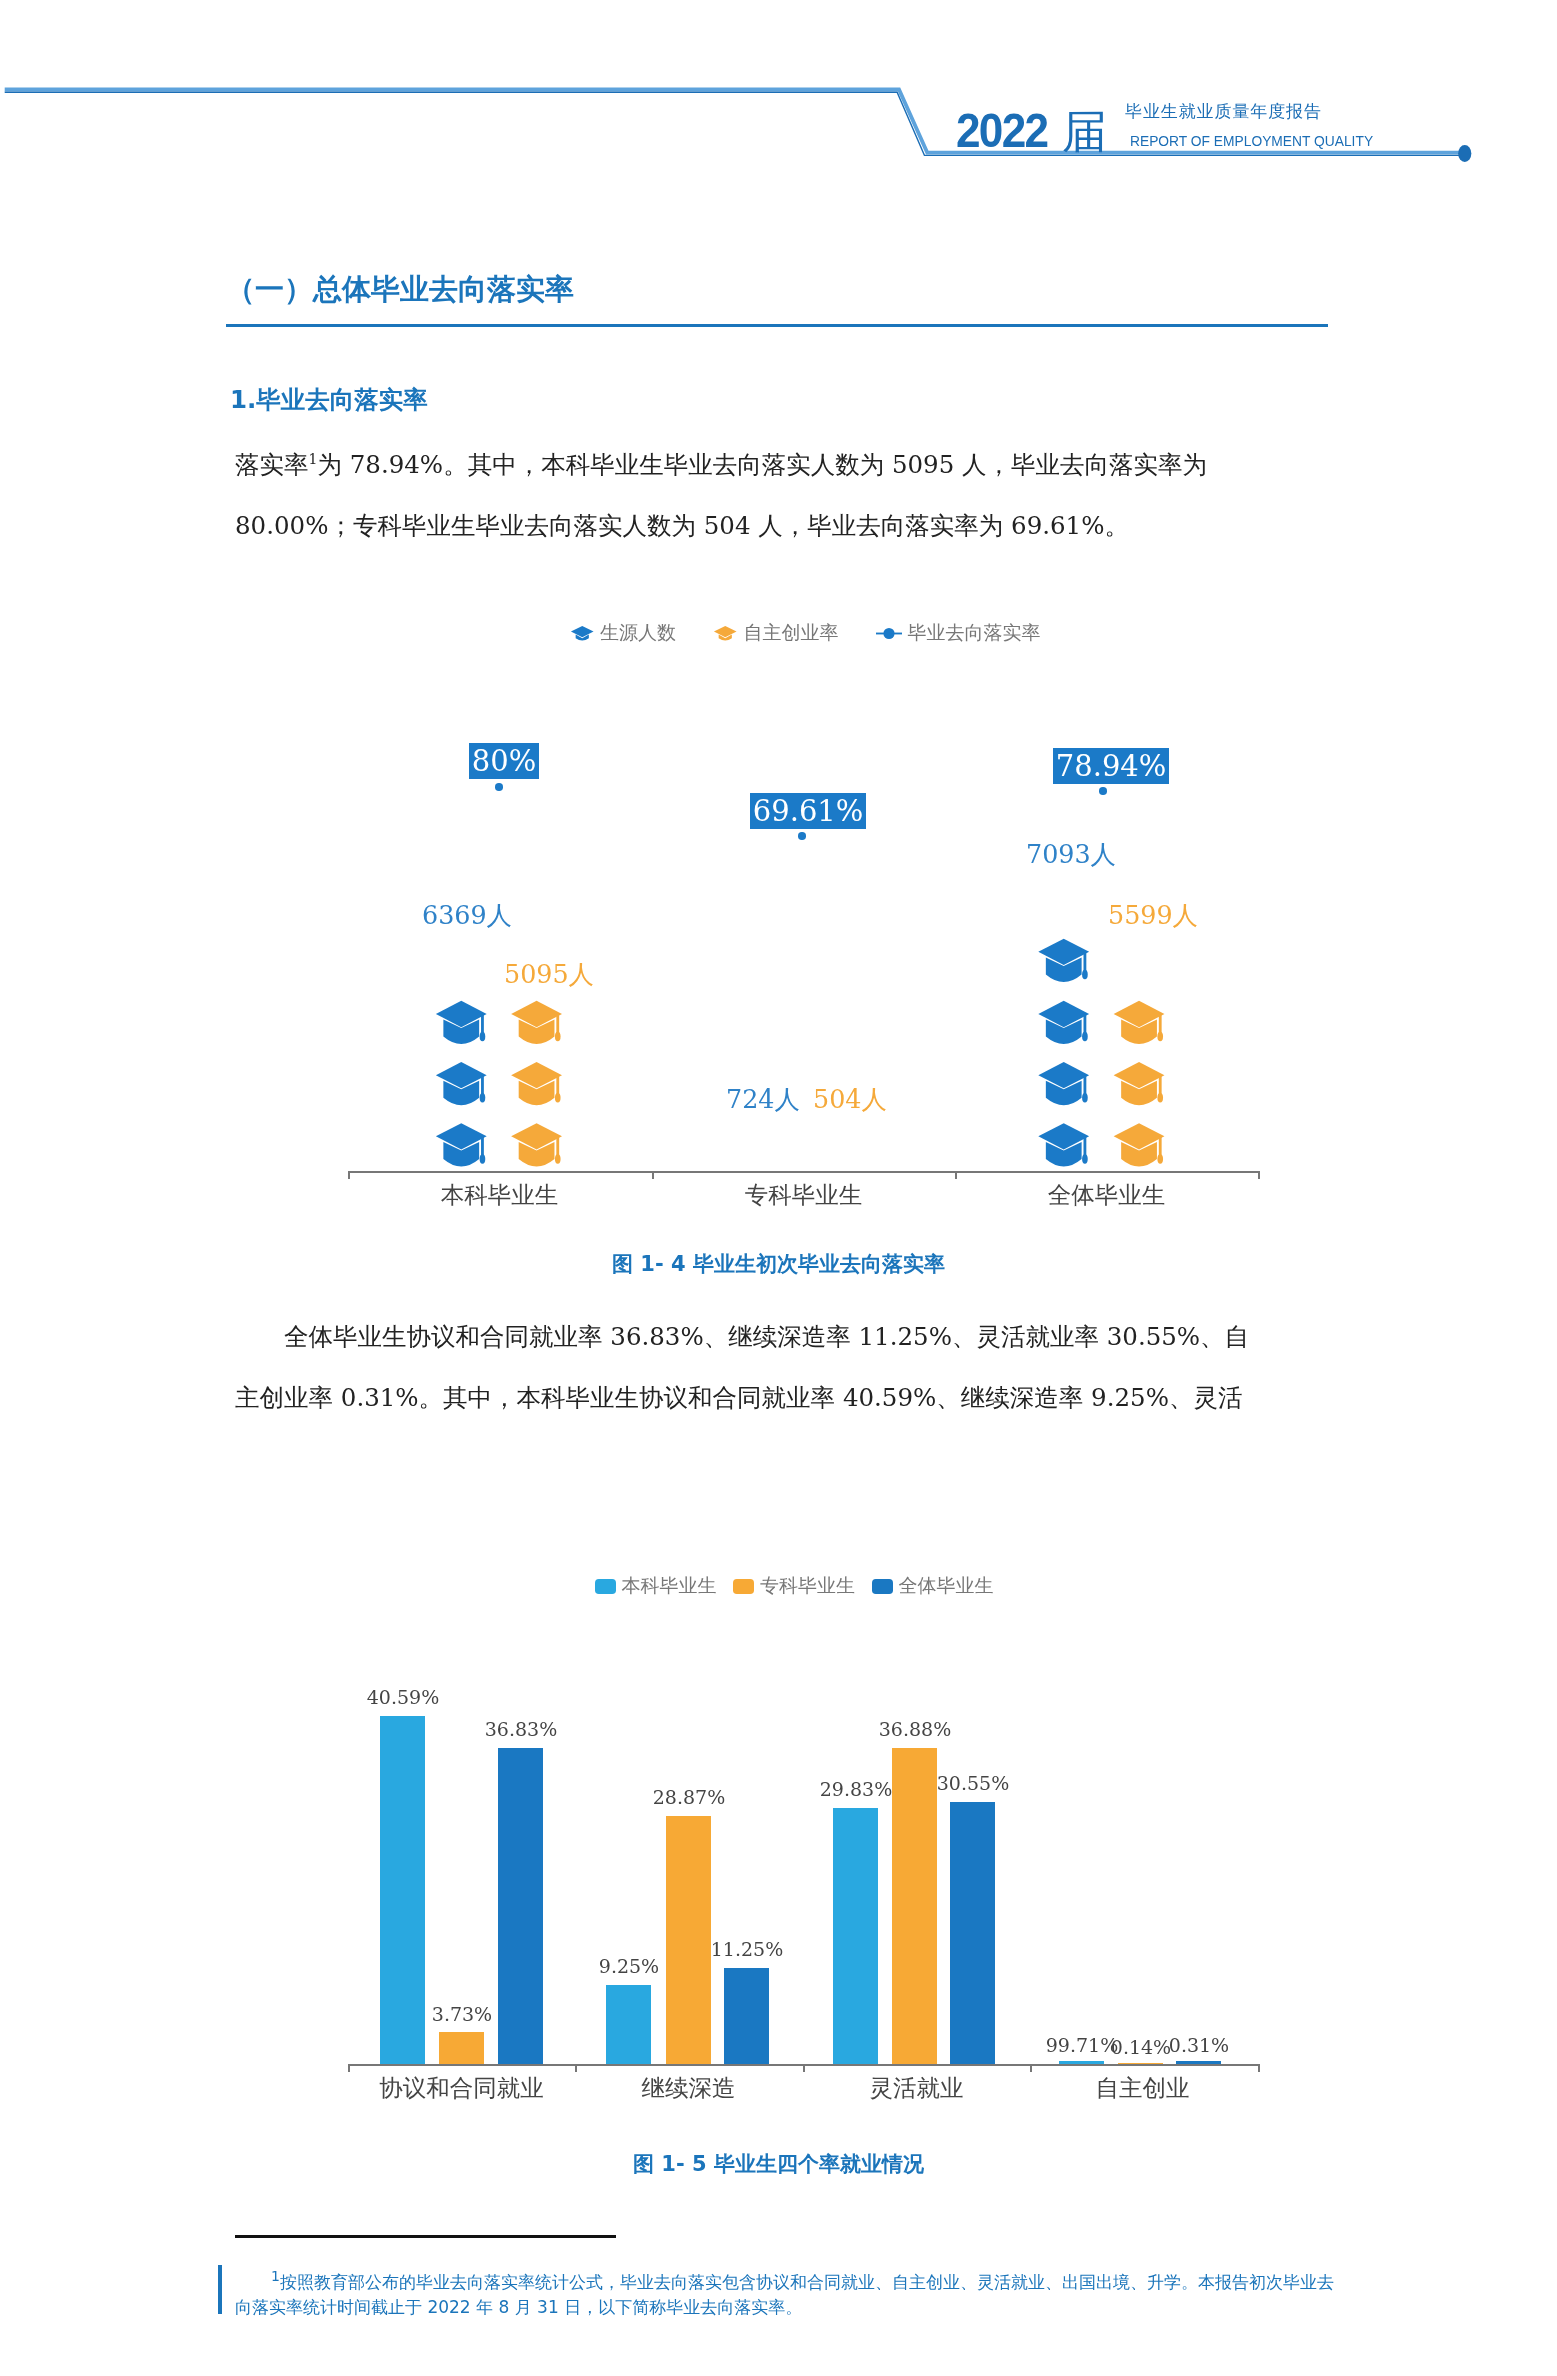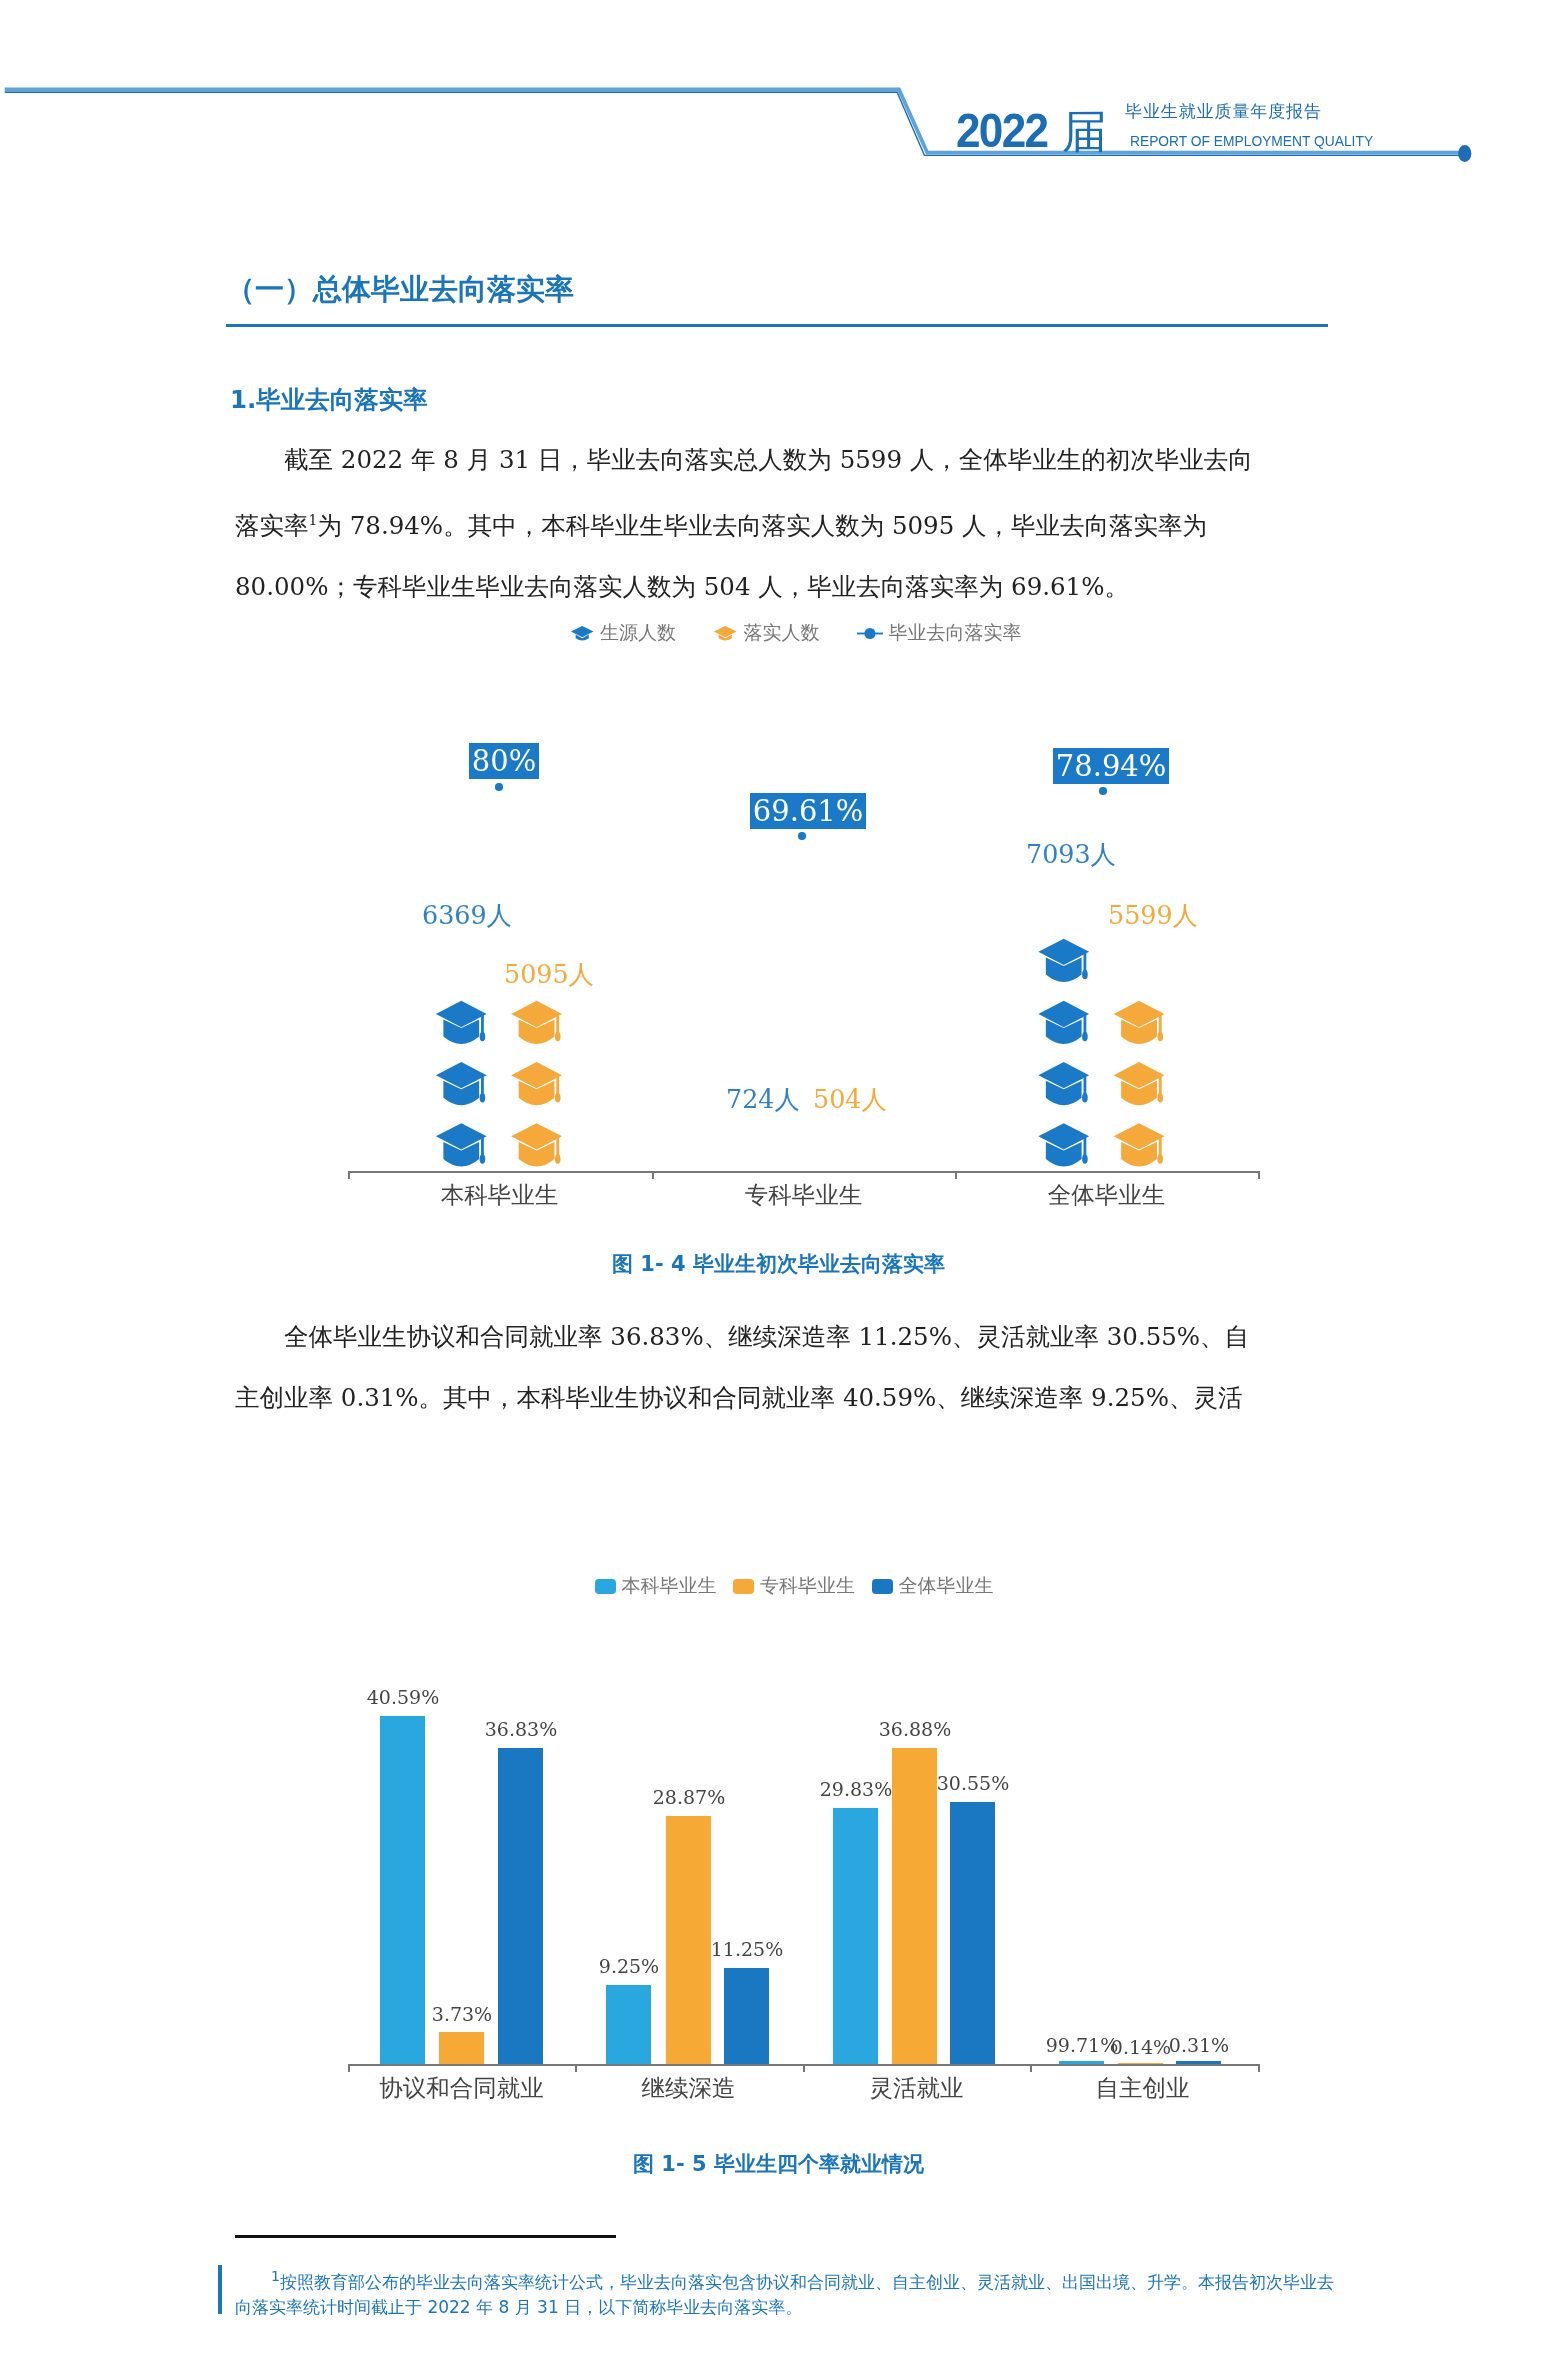--- a/index.html
+++ b/index.html
@@ -45,39 +45,38 @@
 <div class="abs hdr-year">2022</div>
 <div class="abs hdr-jie">届</div>
 <div class="abs hdr-cn">毕业生就业质量年度报告</div>
 <div class="abs hdr-en">REPORT OF EMPLOYMENT QUALITY</div>
 
 <div class="abs sec-title">（一）总体毕业去向落实率</div>
 <div class="abs sec-rule"></div>
 <div class="abs sub-title">1.毕业去向落实率</div>
 
 <div class="abs para" style="top:429px;">
-  <div><span class="indent"></span><span>截至 2022 年 8 月 31 日，毕业去向落实总人数为 5599 人，全体毕业生的初次毕业去向</span></div>
   <div><span>落实率</span><sup>1</sup><span>为 78.94%。其中，本科毕业生毕业去向落实人数为 5095 人，毕业去向落实率为</span></div>
   <div><span>80.00%；专科毕业生毕业去向落实人数为 504 人，毕业去向落实率为 69.61%。</span></div>
 </div>
 
 <div class="abs legend" style="left:570px;top:620px;gap:28px;">
   <div class="item">
     <svg width="24.5" height="19" viewBox="0 0 26 20">
         <path d="M13 2 L25 8 L13 14 L1 8Z" fill="#1b7ac8"></path>
         <path d="M6 11 v4 q7 5 14 0 v-4 l-7 4z" fill="#1b7ac8"></path>
       </svg>
     <span>生源人数</span>
   </div>
   <div class="item">
     <svg width="24.5" height="19" viewBox="0 0 26 20">
         <path d="M13 2 L25 8 L13 14 L1 8Z" fill="#f5a93a"></path>
         <path d="M6 11 v4 q7 5 14 0 v-4 l-7 4z" fill="#f5a93a"></path>
       </svg>
-    <span>落实人数</span>
+    <span>自主创业率</span>
   </div>
   <div class="item">
     <svg width="26" height="19" viewBox="0 0 28 20">
         <line x1="0" y1="10" x2="28" y2="10" stroke="#1b7ac8" stroke-width="2"></line>
         <circle cx="14" cy="10" r="6" fill="#1b7ac8"></circle>
       </svg>
     <span>毕业去向落实率</span>
   </div>
 </div>
 

